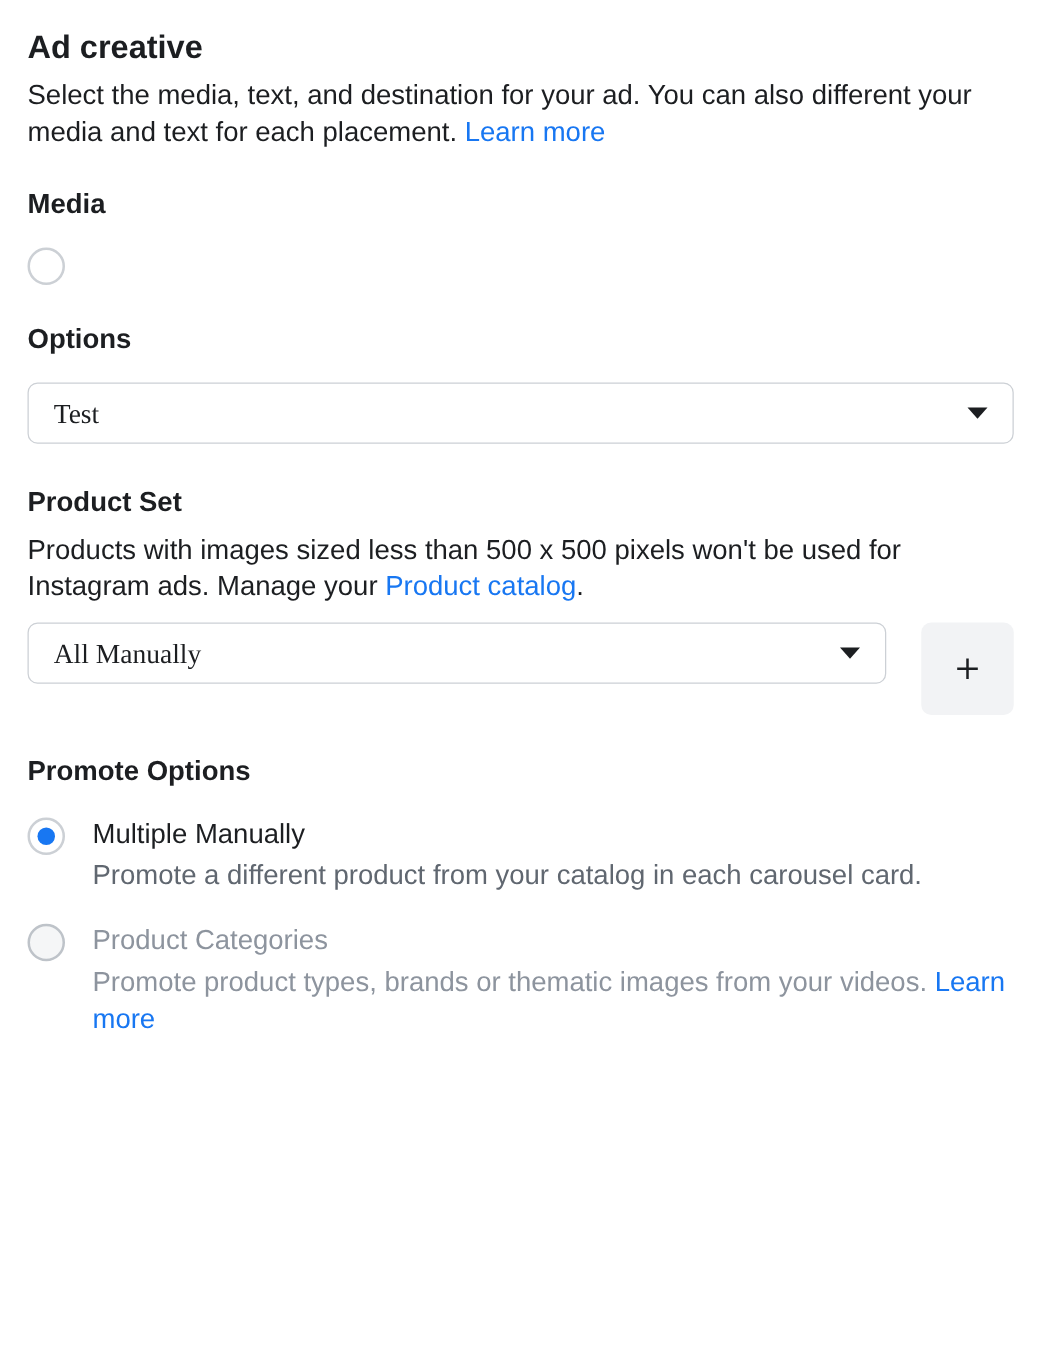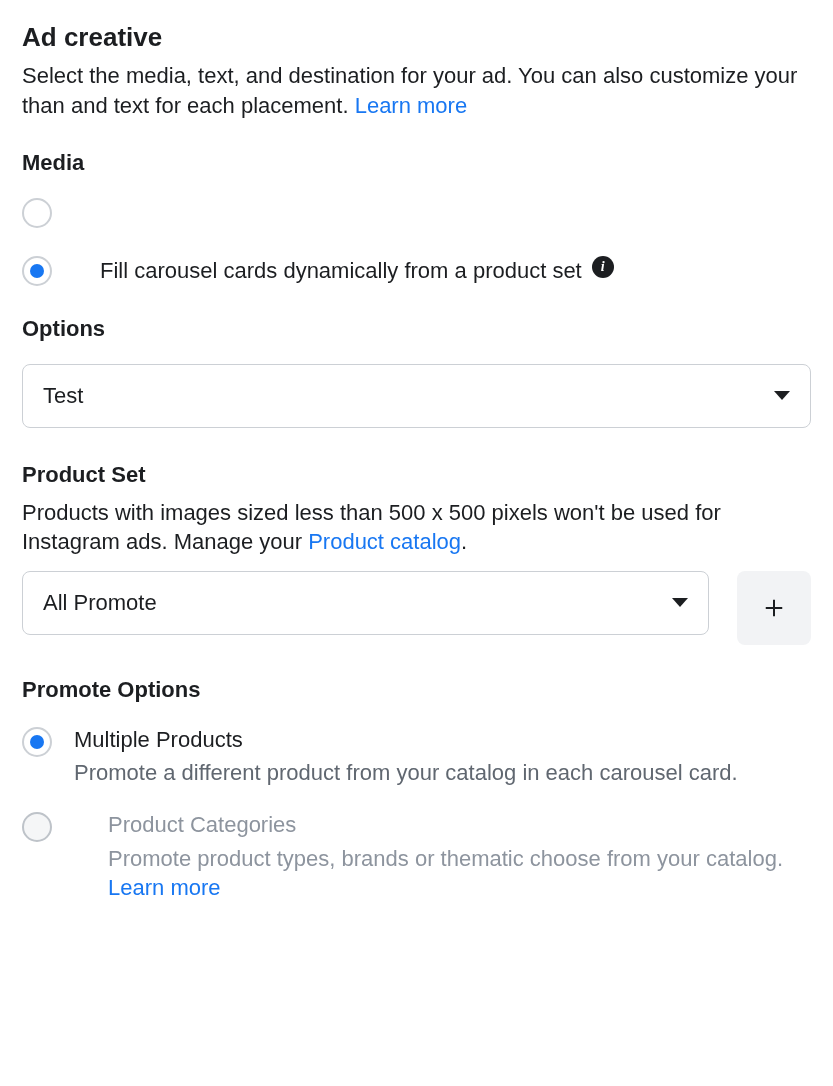--- a/index.html
+++ b/index.html
@@ -91,28 +91,29 @@
     line-height: 1;
     position: relative;
     top: -4px;
   }
   .select-wrap {
     margin-bottom: 32px;
   }
   .select {
     border: 1px solid var(--border);
     border-radius: 8px;
-    height: 64px;
+    height: 49px;
     padding: 0 20px;
     display: flex;
     align-items: center;
     justify-content: space-between;
     cursor: pointer;
     background: #fff;
     font-size: 22px;
+    font-family: Liberation Serif, serif;
   }
   .caret-down {
     width: 0; height: 0;
     border-left: 8px solid transparent;
     border-right: 8px solid transparent;
     border-top: 9px solid #1c1e21;
   }
   .product-set-desc {
     font-size: 22px;
     margin: 0 0 14px 0;
@@ -158,83 +159,76 @@
     border-color: var(--disabled);
     background: #f5f6f7;
     cursor: default;
   }
   .opt-row.disabled .opt-title {
     color: var(--disabled-text);
   }
   .opt-row.disabled .opt-desc {
     color: var(--disabled-text);
   }
-  .opt-row.disabled { cursor: default; gap: 34px; }
+  .opt-row.disabled { cursor: default; }
   .plus-svg { width: 22px; height: 22px; stroke: #1c1e21; stroke-width: 2.2; }
 </style>
 </head>
 <body>
 
 <h2 class="section-title">Ad creative</h2>
 <p class="section-desc">
-  <span>Select the media, text, and destination for your ad. You can also customize your than and text for each placement. </span><span class="link">Learn more</span>
+  <span>Select the media, text, and destination for your ad. You can also different your media and text for each placement. </span><span class="link">Learn more</span>
 </p>
 
 <h3 class="sub-title">Media</h3>
 <div class="radio-group">
   <div class="radio-row">
     <span class="radio-outer"></span>
-  </div>
-  <div class="radio-row">
-    <span class="radio-outer selected">
-        <span class="radio-inner"></span>
-      </span>
-    <span class="radio-label">Fill carousel cards dynamically from a product set</span>
-    <span class="info-icon">i</span>
   </div>
 </div>
 
 <h3 class="sub-title">Options</h3>
 <div class="select-wrap">
   <div class="select">
     <span>Test</span>
     <span class="caret-down"></span>
   </div>
 </div>
 
 <h3 class="sub-title" style="margin-bottom:8px;">Product Set</h3>
 <p class="product-set-desc">
   <span>Products with images sized less than 500 x 500 pixels won't be used for Instagram ads. Manage your </span><span class="link">Product catalog</span><span>.</span>
 </p>
 <div class="row">
   <div class="select">
-    <span>All Promote</span>
+    <span>All Manually</span>
     <span class="caret-down"></span>
   </div>
   <button class="icon-btn">
     <svg class="plus-svg" viewBox="0 0 24 24">
       <line x1="12" y1="3" x2="12" y2="21"></line>
       <line x1="3" y1="12" x2="21" y2="12"></line>
     </svg>
   </button>
 </div>
 
 <h3 class="sub-title">Promote Options</h3>
 
 <div class="opt-row">
   <span class="radio-outer selected">
       <span class="radio-inner"></span>
     </span>
   <div class="opt-body">
-    <div class="opt-title">Multiple Products</div>
+    <div class="opt-title">Multiple Manually</div>
     <div class="opt-desc">Promote a different product from your catalog in each carousel card.</div>
   </div>
 </div>
 
 <div class="opt-row disabled">
   <span class="radio-outer"></span>
   <div class="opt-body">
     <div class="opt-title">Product Categories</div>
     <div class="opt-desc">
-      <span>Promote product types, brands or thematic choose from your catalog. </span><span class="link">Learn more</span>
+      <span>Promote product types, brands or thematic images from your videos. </span><span class="link">Learn more</span>
     </div>
   </div>
 </div>
 
 </body></html>

